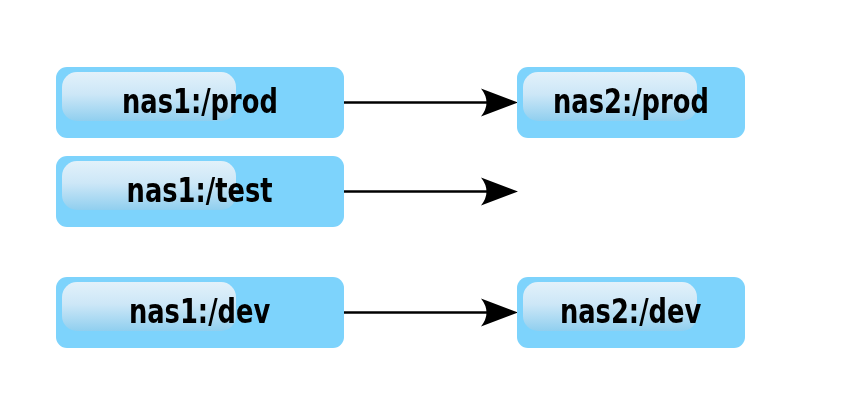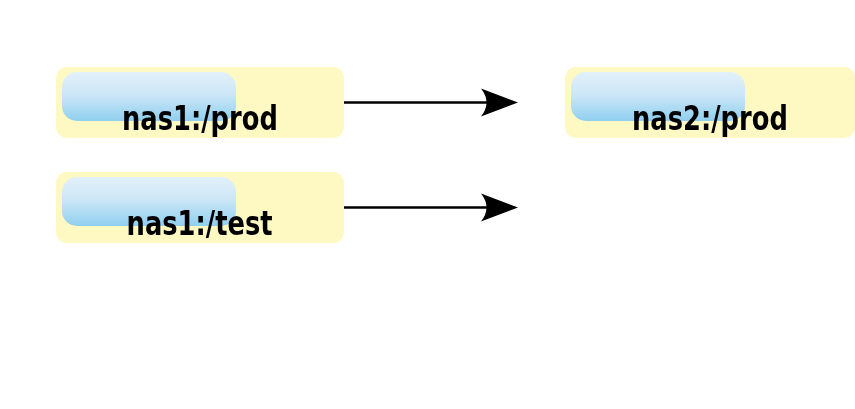--- a/index.html
+++ b/index.html
@@ -15,35 +15,35 @@
     overflow: hidden;
     font-family: "DejaVu Sans", sans-serif;
   }
   .row {
     position: absolute;
     left: 0;
     width: 855px;
     height: 71px;
   }
   .row.r0 { top: 67px; }
-  .row.r1 { top: 172px; }
+  .row.r1 { top: 156px; }
   .row.r2 { top: 277px; }
 
   .node {
     position: absolute;
     top: 0;
     height: 71px;
     border-radius: 11px;
-    background: #fef9c3;
+    background: #7dd3fc;
     display: flex;
-    align-items: flex-end;
+    align-items: center;
     justify-content: center;
   }
   .node.source { left: 56px;  width: 288px; }
-  .node.target { left: 517px; width: 290px; margin-left: 48px; }
+  .node.target { left: 517px; width: 228px; }
 
   .gloss {
     position: absolute;
     left: 6px;
     top: 5px;
     width: 174px;
     height: 49px;
     border-radius: 15px;
     background: linear-gradient(180deg, #e2f1fa 0%, #cde7f7 45%, #90cfef 100%);
     pointer-events: none;
@@ -95,14 +95,28 @@
     <div class="node source">
       <div class="gloss"></div>
       <span class="node-label">nas1:/test</span>
     </div>
     <svg class="arrow" viewBox="0 0 175 31">
       <line x1="1" y1="15.5" x2="146" y2="15.5" stroke="#000000" stroke-width="2.6"></line>
       <path d="M 175 15.5 L 138 1.5 Q 149 15.5 138 29.5 Z" fill="#000000"></path>
     </svg>
   </div>
 
+  <div class="row r2">
+    <div class="node source">
+      <div class="gloss"></div>
+      <span class="node-label">nas1:/dev</span>
+    </div>
+    <svg class="arrow" viewBox="0 0 175 31">
+      <line x1="1" y1="15.5" x2="146" y2="15.5" stroke="#000000" stroke-width="2.6"></line>
+      <path d="M 175 15.5 L 138 1.5 Q 149 15.5 138 29.5 Z" fill="#000000"></path>
+    </svg>
+    <div class="node target">
+      <div class="gloss"></div>
+      <span class="node-label">nas2:/dev</span>
+    </div>
+  </div>
 
 </div>
 
 </body></html>

